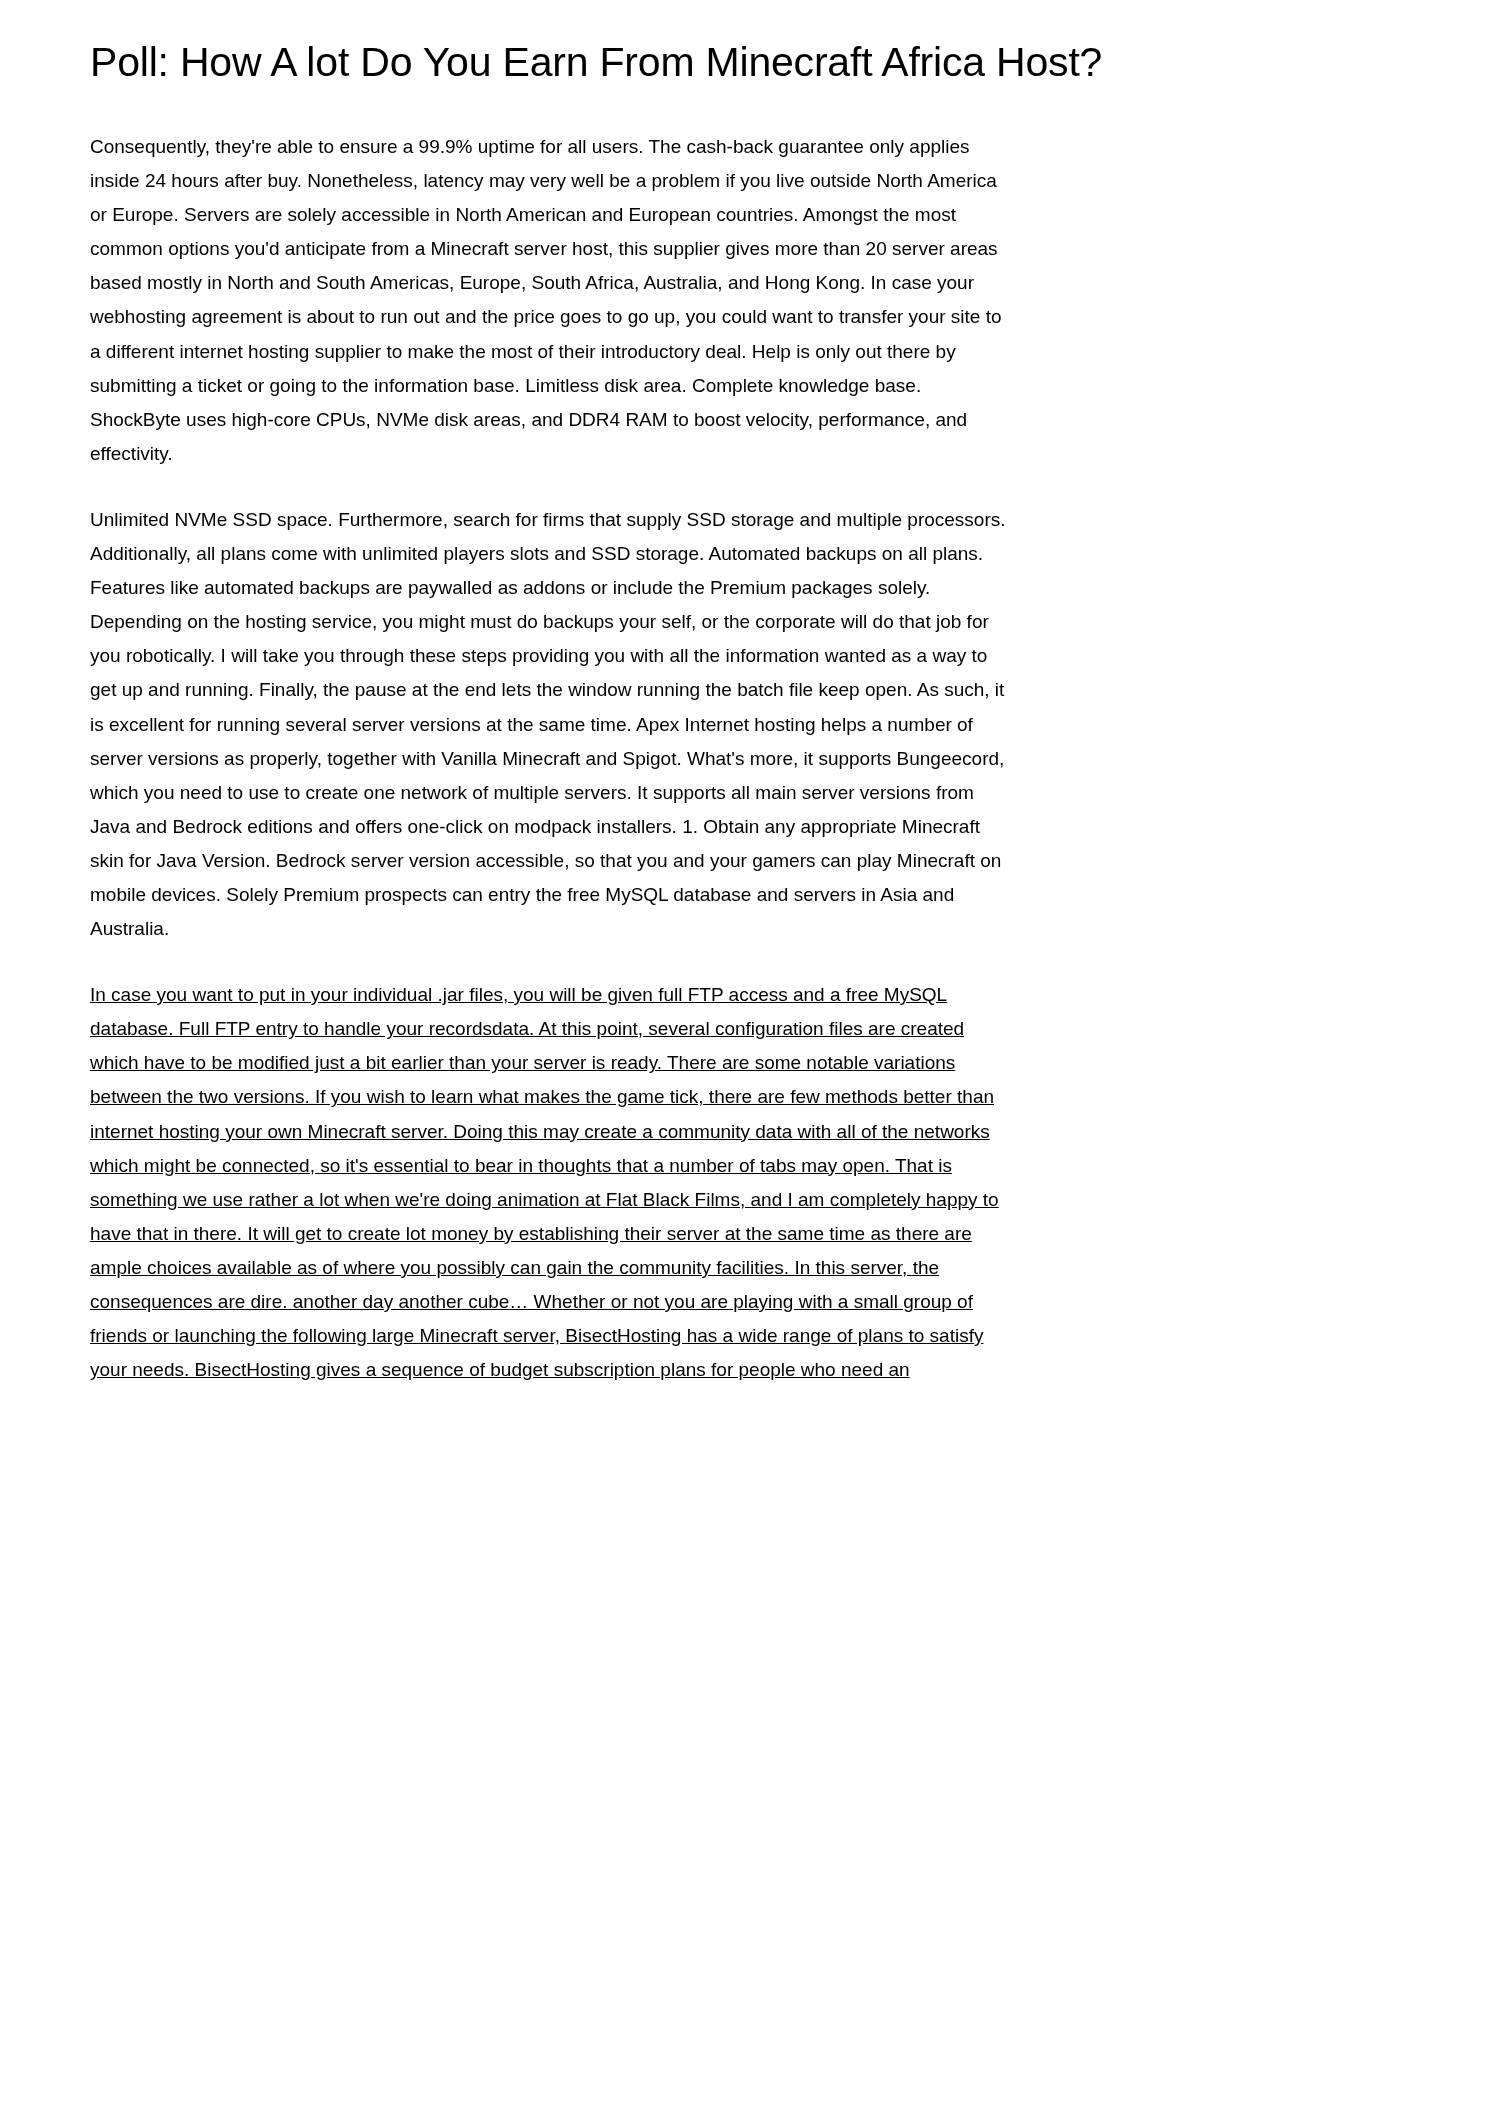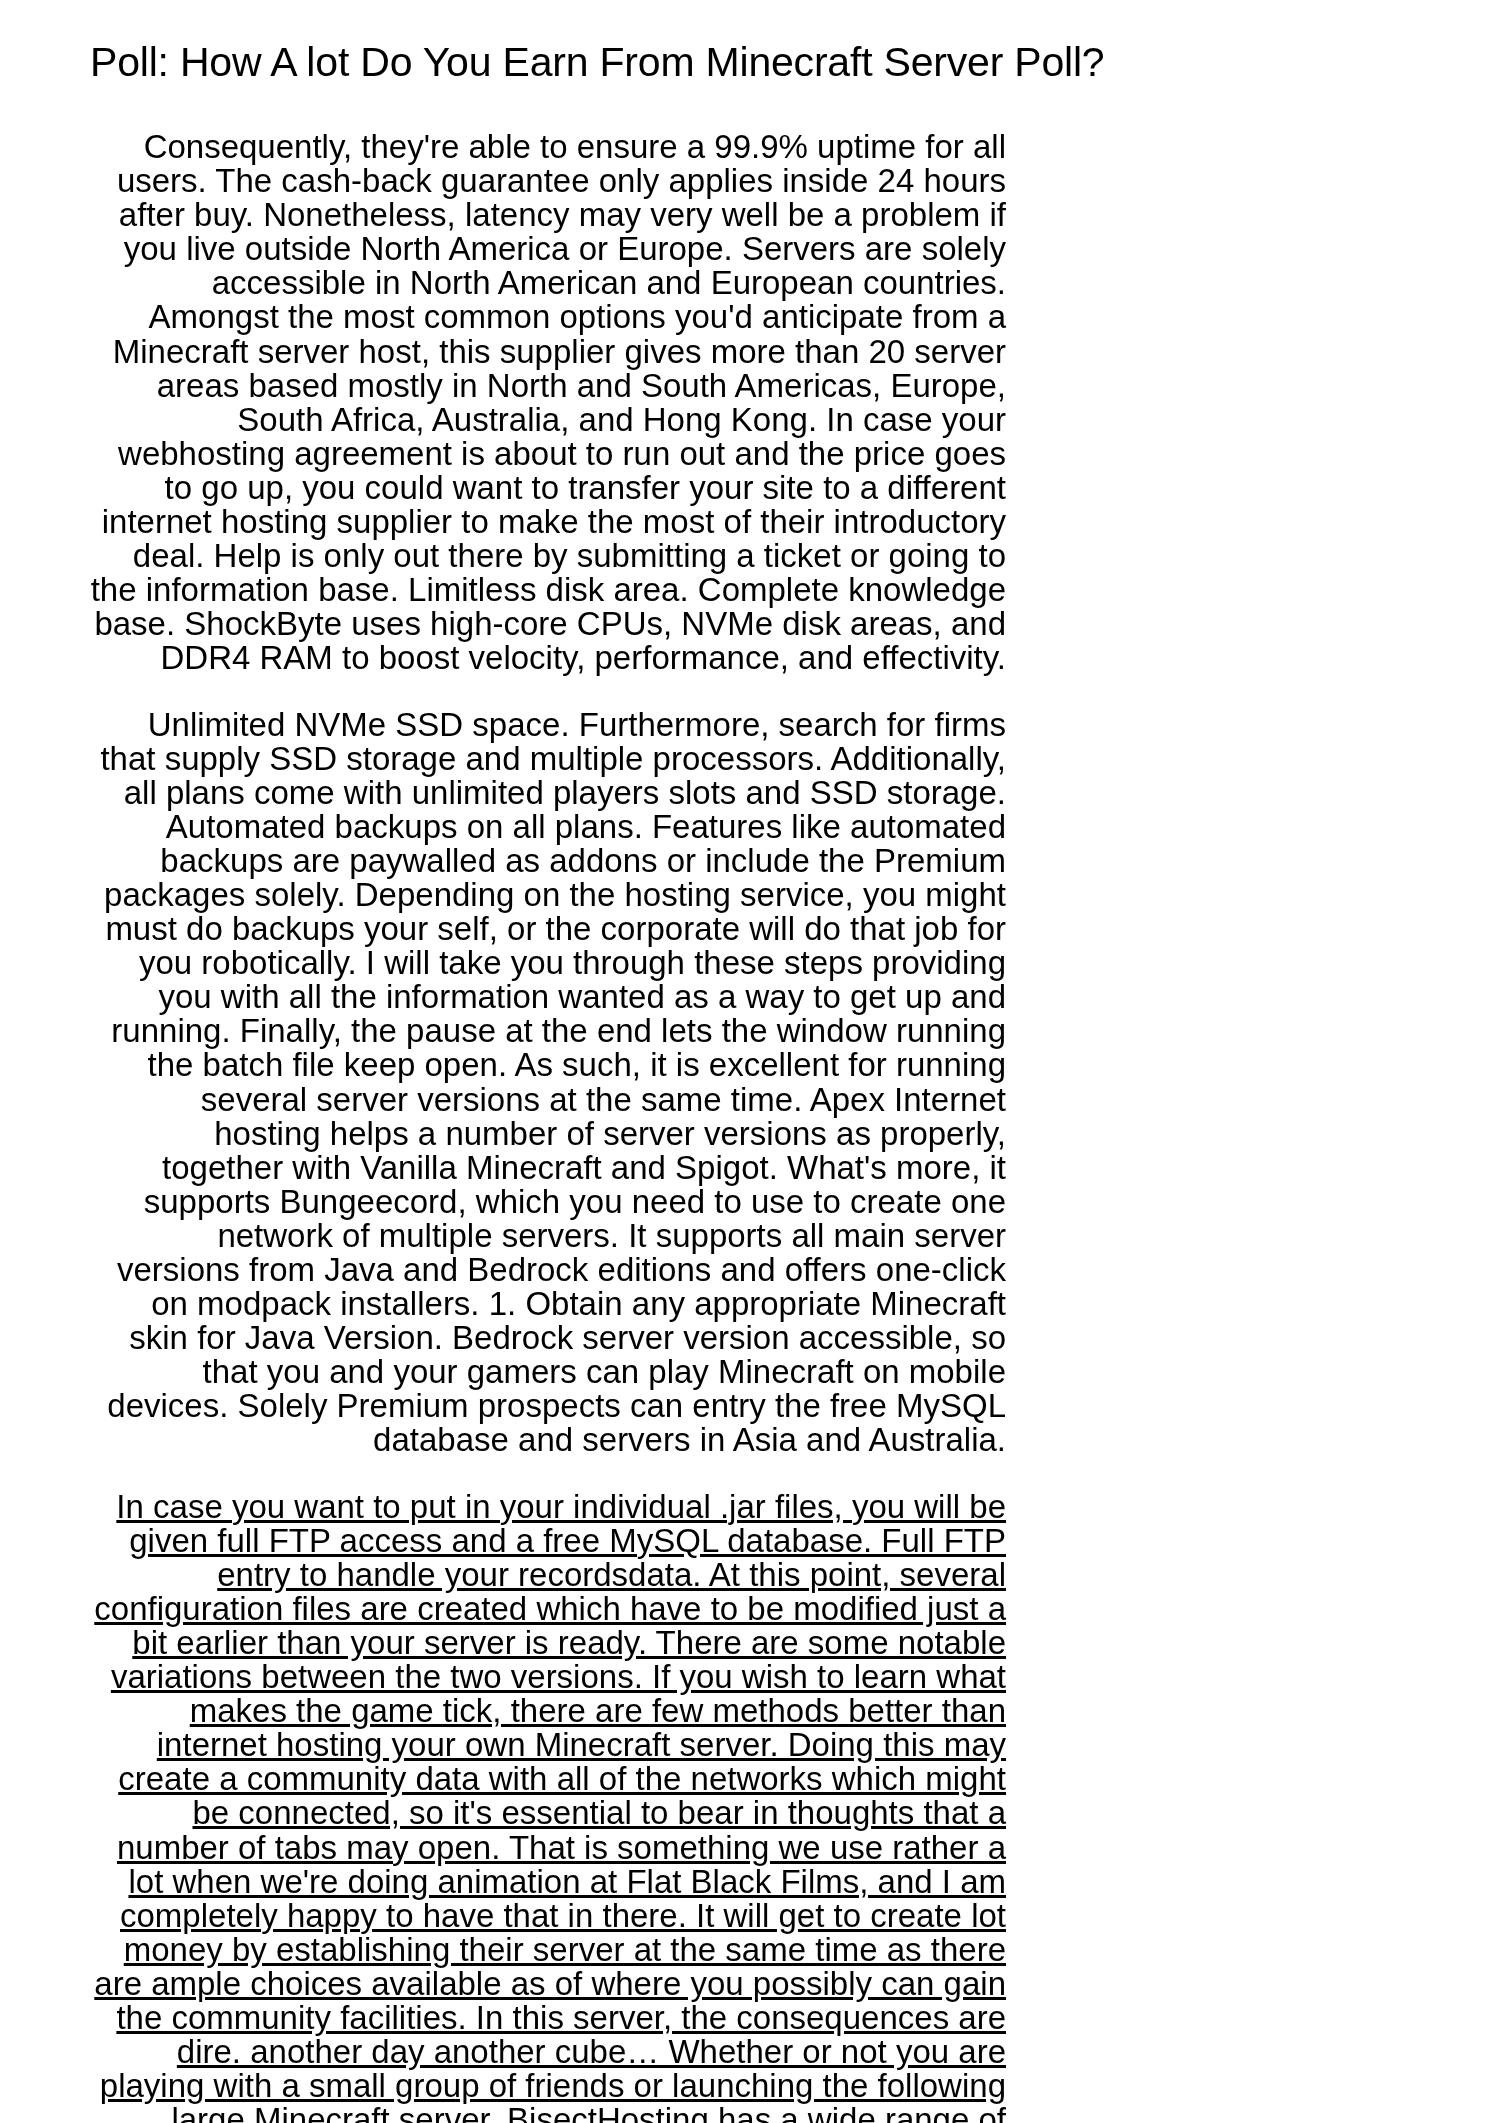--- a/index.html
+++ b/index.html
@@ -41,42 +41,42 @@
     padding: 0;
     white-space: nowrap;
     font-family: "Liberation Sans", "DejaVu Sans", sans-serif;
   }
 
   .body-block {
     margin-top: 42px;
   }
 
   .para {
-    font-size: 33px;
+    font-size: 19px;
     line-height: 34.1px;
     margin: 0 12px 32px 0;
     padding: 0;
-    text-align: right;
+    text-align: left;
     word-spacing: 0px;
     letter-spacing: 0.0px;
     font-family: "Liberation Sans", "DejaVu Sans", sans-serif;
   }
 
   .para:last-child {
     margin-bottom: 0;
     text-decoration: underline;
   }
 </style>
 </head>
 <body>
 
 <div class="page">
   <div class="content">
 
-    <h1 class="doc-title">Poll: How A lot Do You Earn From Minecraft Server Poll?</h1>
+    <h1 class="doc-title">Poll: How A lot Do You Earn From Minecraft Africa Host?</h1>
 
     <div class="body-block">
       <p class="para">Consequently, they're able to ensure a 99.9% uptime for all users. The cash-back guarantee only applies inside 24 hours after buy. Nonetheless, latency may very well be a problem if you live outside North America or Europe. Servers are solely accessible in North American and European countries. Amongst the most common options you'd anticipate from a Minecraft server host, this supplier gives more than 20 server areas based mostly in North and South Americas, Europe, South Africa, Australia, and Hong Kong. In case your webhosting agreement is about to run out and the price goes to go up, you could want to transfer your site to a different internet hosting supplier to make the most of their introductory deal. Help is only out there by submitting a ticket or going to the information base. Limitless disk area. Complete knowledge base. ShockByte uses high-core CPUs, NVMe disk areas, and DDR4 RAM to boost velocity, performance, and effectivity.</p>
       <p class="para">Unlimited NVMe SSD space. Furthermore, search for firms that supply SSD storage and multiple processors. Additionally, all plans come with unlimited players slots and SSD storage. Automated backups on all plans. Features like automated backups are paywalled as addons or include the Premium packages solely. Depending on the hosting service, you might must do backups your self, or the corporate will do that job for you robotically. I will take you through these steps providing you with all the information wanted as a way to get up and running. Finally, the pause at the end lets the window running the batch file keep open. As such, it is excellent for running several server versions at the same time. Apex Internet hosting helps a number of server versions as properly, together with Vanilla Minecraft and Spigot. What's more, it supports Bungeecord, which you need to use to create one network of multiple servers. It supports all main server versions from Java and Bedrock editions and offers one-click on modpack installers. 1. Obtain any appropriate Minecraft skin for Java Version. Bedrock server version accessible, so that you and your gamers can play Minecraft on mobile devices. Solely Premium prospects can entry the free MySQL database and servers in Asia and Australia.</p>
       <p class="para">In case you want to put in your individual .jar files, you will be given full FTP access and a free MySQL database. Full FTP entry to handle your recordsdata. At this point, several configuration files are created which have to be modified just a bit earlier than your server is ready. There are some notable variations between the two versions. If you wish to learn what makes the game tick, there are few methods better than internet hosting your own Minecraft server. Doing this may create a community data with all of the networks which might be connected, so it's essential to bear in thoughts that a number of tabs may open. That is something we use rather a lot when we're doing animation at Flat Black Films, and I am completely happy to have that in there. It will get to create lot money by establishing their server at the same time as there are ample choices available as of where you possibly can gain the community facilities. In this server, the consequences are dire. another day another cube… Whether or not you are playing with a small group of friends or launching the following large Minecraft server, BisectHosting has a wide range of plans to satisfy your needs. BisectHosting gives a sequence of budget subscription plans for people who need an</p>
     </div>
 
   </div>
 </div>
 

